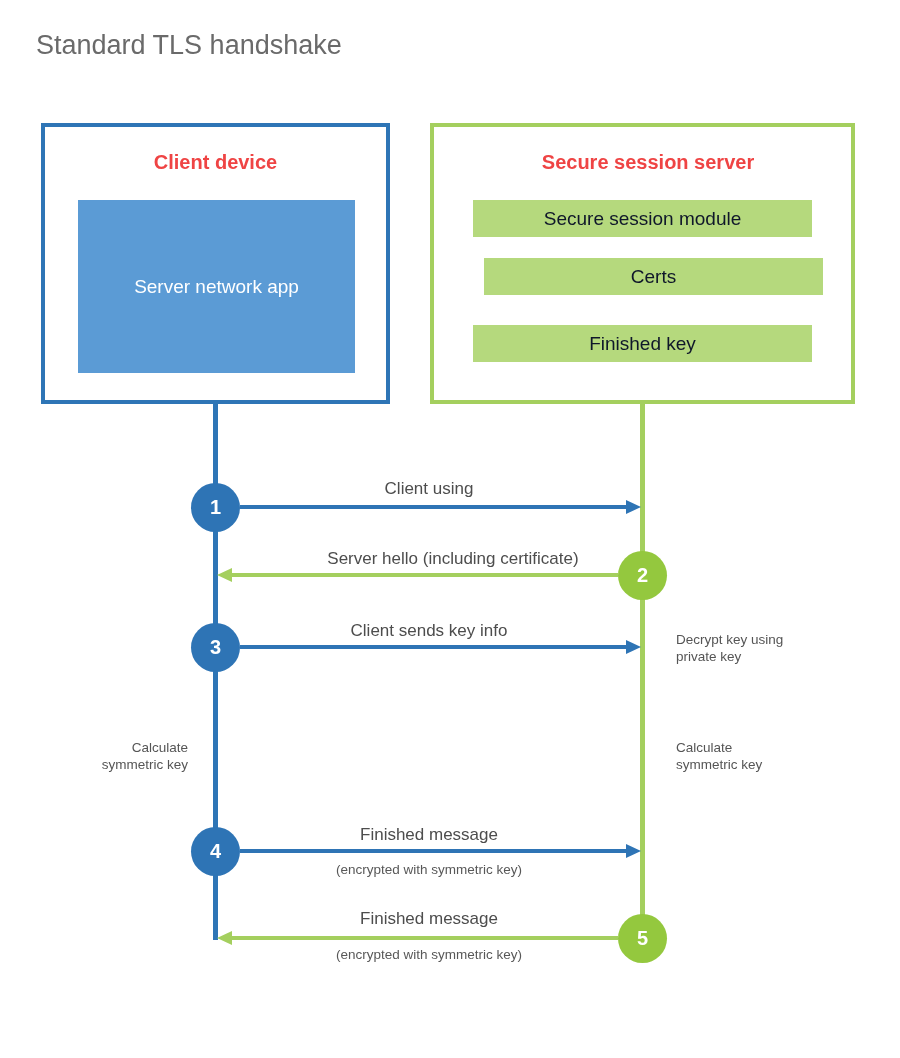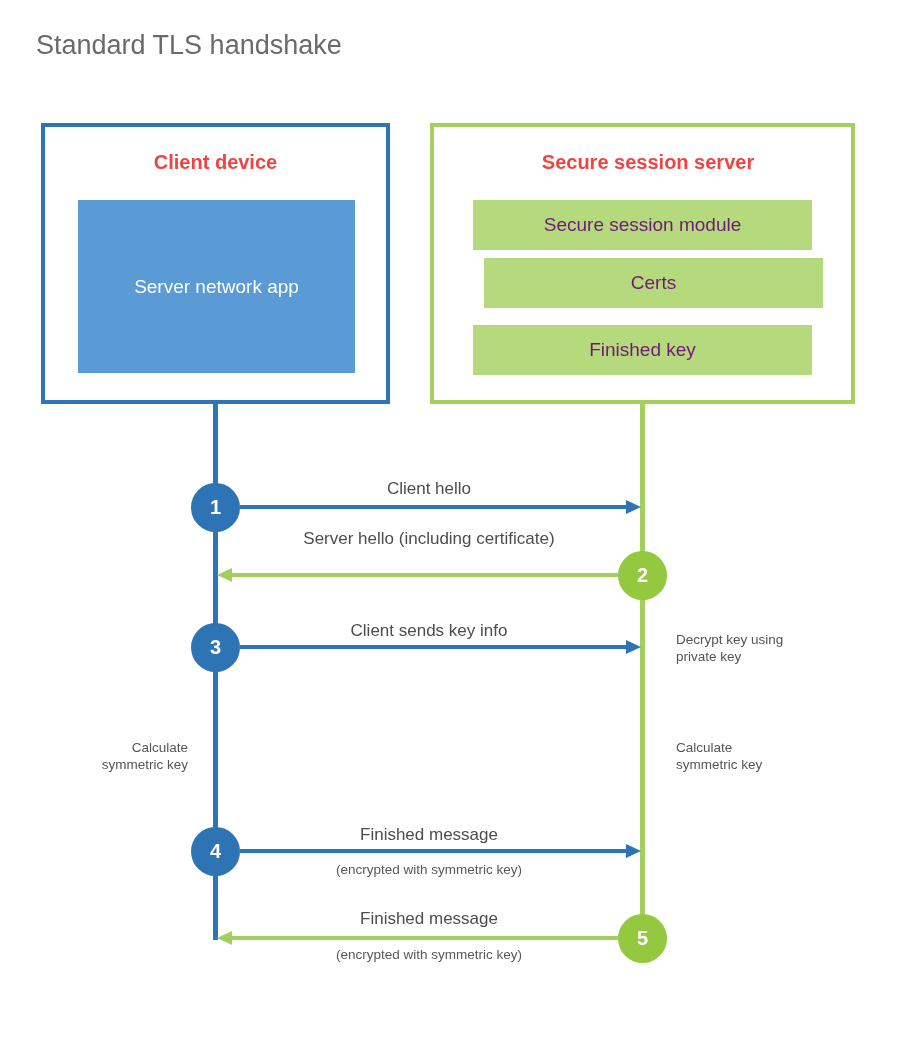--- a/index.html
+++ b/index.html
@@ -19,22 +19,22 @@
     margin-top:24px; text-align:center;
     font-weight:bold; font-size:20px; color:#ef4444;
   }
   .client-app {
     position:absolute; left:33px; top:73px; width:277px; height:173px;
     background:#5b9bd5; color:#ffffff; font-size:19px;
     display:flex; align-items:center; justify-content:center; text-align:center;
   }
   .client-app span { display:block; width:170px; line-height:1.55; }
   .module-bar {
-    position:absolute; left:39px; width:339px; height:50px;
-    background:#b5d97d; color:#701a75; font-size:19px;
+    position:absolute; left:39px; width:339px; height:37px;
+    background:#b5d97d; color:#0f172a; font-size:19px;
     display:flex; align-items:center; justify-content:center;
   }
   .bar-1 { top:73px; } .bar-2 { top:131px;margin-left:11px; } .bar-3 { top:198px; }
 
   
   .vline { position:absolute; width:5px; }
   .vline-client { left:213px; top:404px; height:536px; background:#2e75b6; }
   .vline-server { left:640px; top:404px; height:534px; background:#a4cf5e; }
 
   
@@ -57,21 +57,21 @@
   .hline-green { left:232px; background:#a4cf5e; }
   .l1 { top:505px; } .l2 { top:573px; } .l3 { top:645px; } .l4 { top:849px; } .l5 { top:936px; }
   .head { position:absolute; width:0; height:0; border-top:7px solid transparent; border-bottom:7px solid transparent; }
   .head-right { left:626px; border-left:15px solid #2e74b5; }
   .head-left  { left:217px; border-right:15px solid #a4cf5e; }
   .h1 { top:500px; } .h2 { top:568px; } .h3 { top:640px; } .h4 { top:844px; } .h5 { top:931px; }
 
   
   .msg { position:absolute; left:218px; width:422px; text-align:center; font-size:17px; color:#4d4d4d; }
   .sub { position:absolute; left:218px; width:422px; text-align:center; font-size:13.5px; color:#585858; }
-  .m1 { top:479px; } .m2 { top:529px; } .m3 { top:621px; } .m4 { top:825px; } .m5 { top:909px; }
+  .m1 { top:479px; } .m2 { top:549px;padding-left:24px; } .m3 { top:621px; } .m4 { top:825px; } .m5 { top:909px; }
   .s3 { top:657px; } .s4 { top:862px; } .s5 { top:947px; }
 
   
   .note { position:absolute; font-size:13.5px; color:#555555; line-height:1.27; }
   .note-decrypt    { left:676px; top:631px; width:128px; }
   .note-calc-right { left:676px; top:739px; width:110px; }
   .note-calc-left  { left:78px;  top:739px; width:110px; text-align:right; }
 </style>
 </head>
 <body>
@@ -90,21 +90,21 @@
   <div class="box box-server">
     <div class="box-heading">Secure session server</div>
     <div class="module-bar bar-1">Secure session module</div>
     <div class="module-bar bar-2">Certs</div>
     <div class="module-bar bar-3">Finished key</div>
   </div>
 
   <div class="vline vline-client"></div>
   <div class="vline vline-server"></div>
 
-  <div class="msg m1">Client hello</div>
+  <div class="msg m1">Client using</div>
   <div class="hline hline-blue l1"></div>
   <div class="head head-right h1"></div>
   <div class="circle circle-blue c1">1</div>
 
   <div class="msg m2">Server hello (including certificate)</div>
   <div class="hline hline-green l2"></div>
   <div class="head head-left h2"></div>
   <div class="circle circle-green c2">2</div>
 
   <div class="msg m3">Client sends key info</div>

